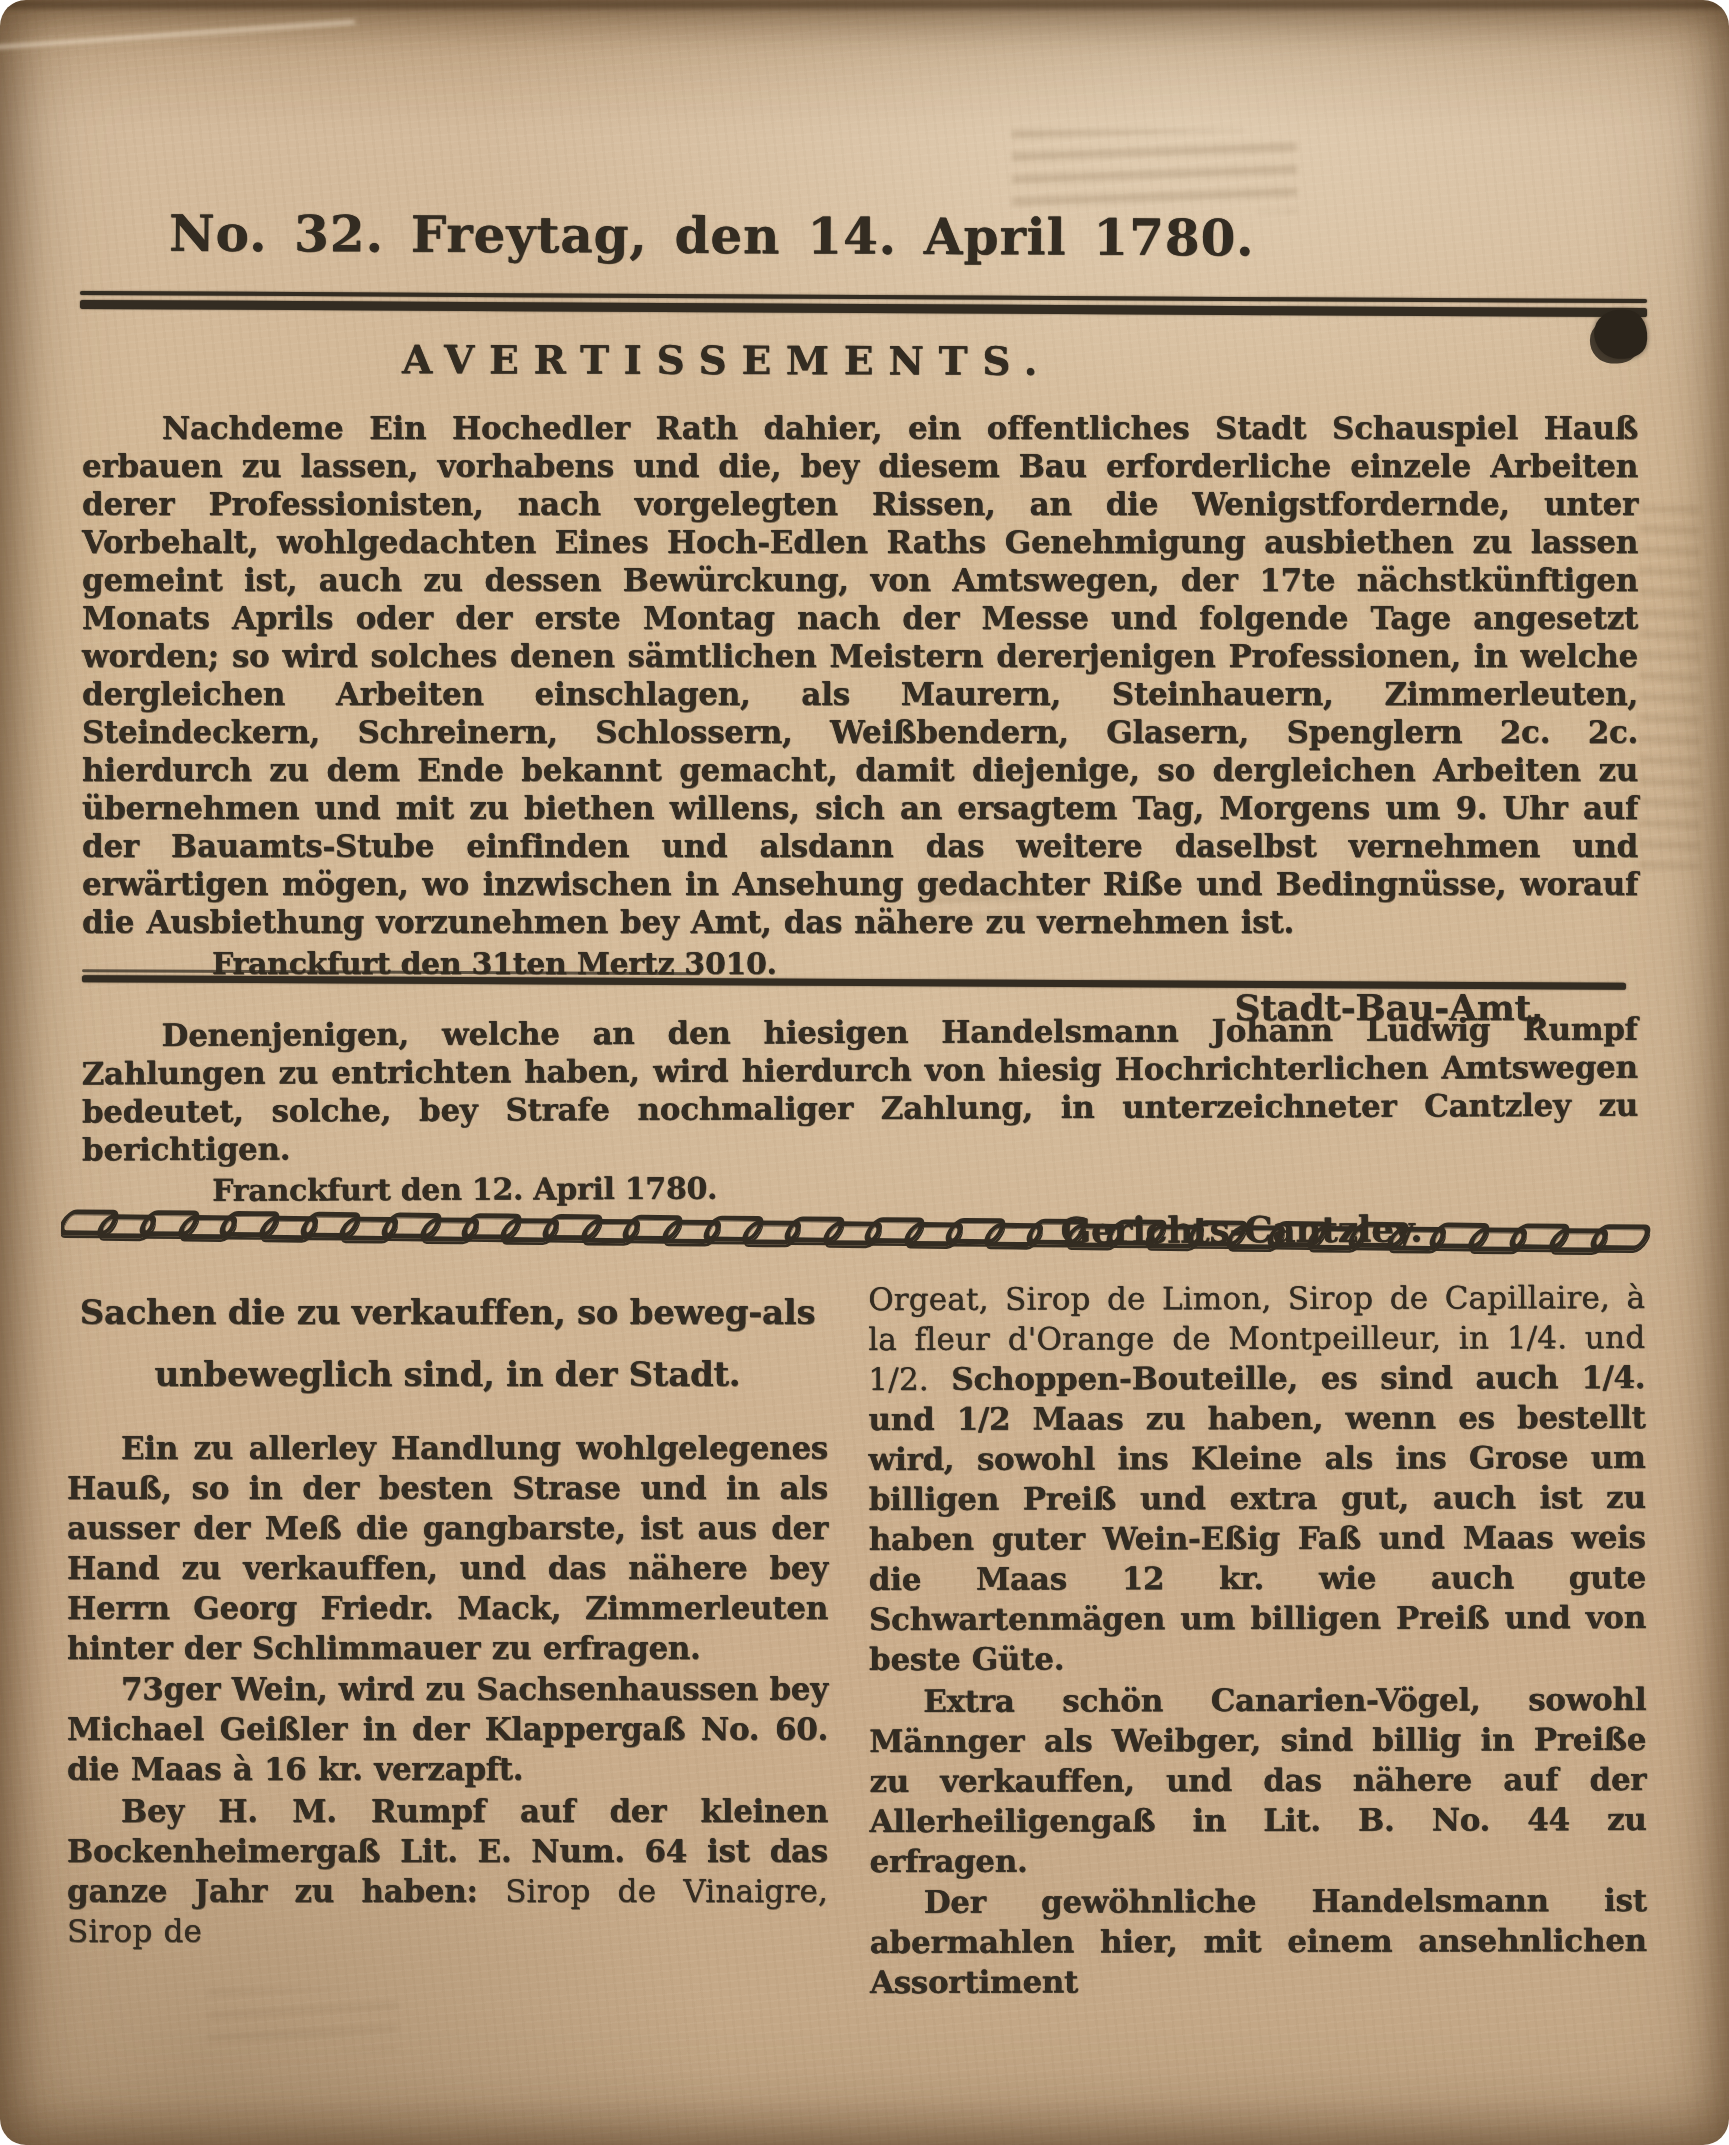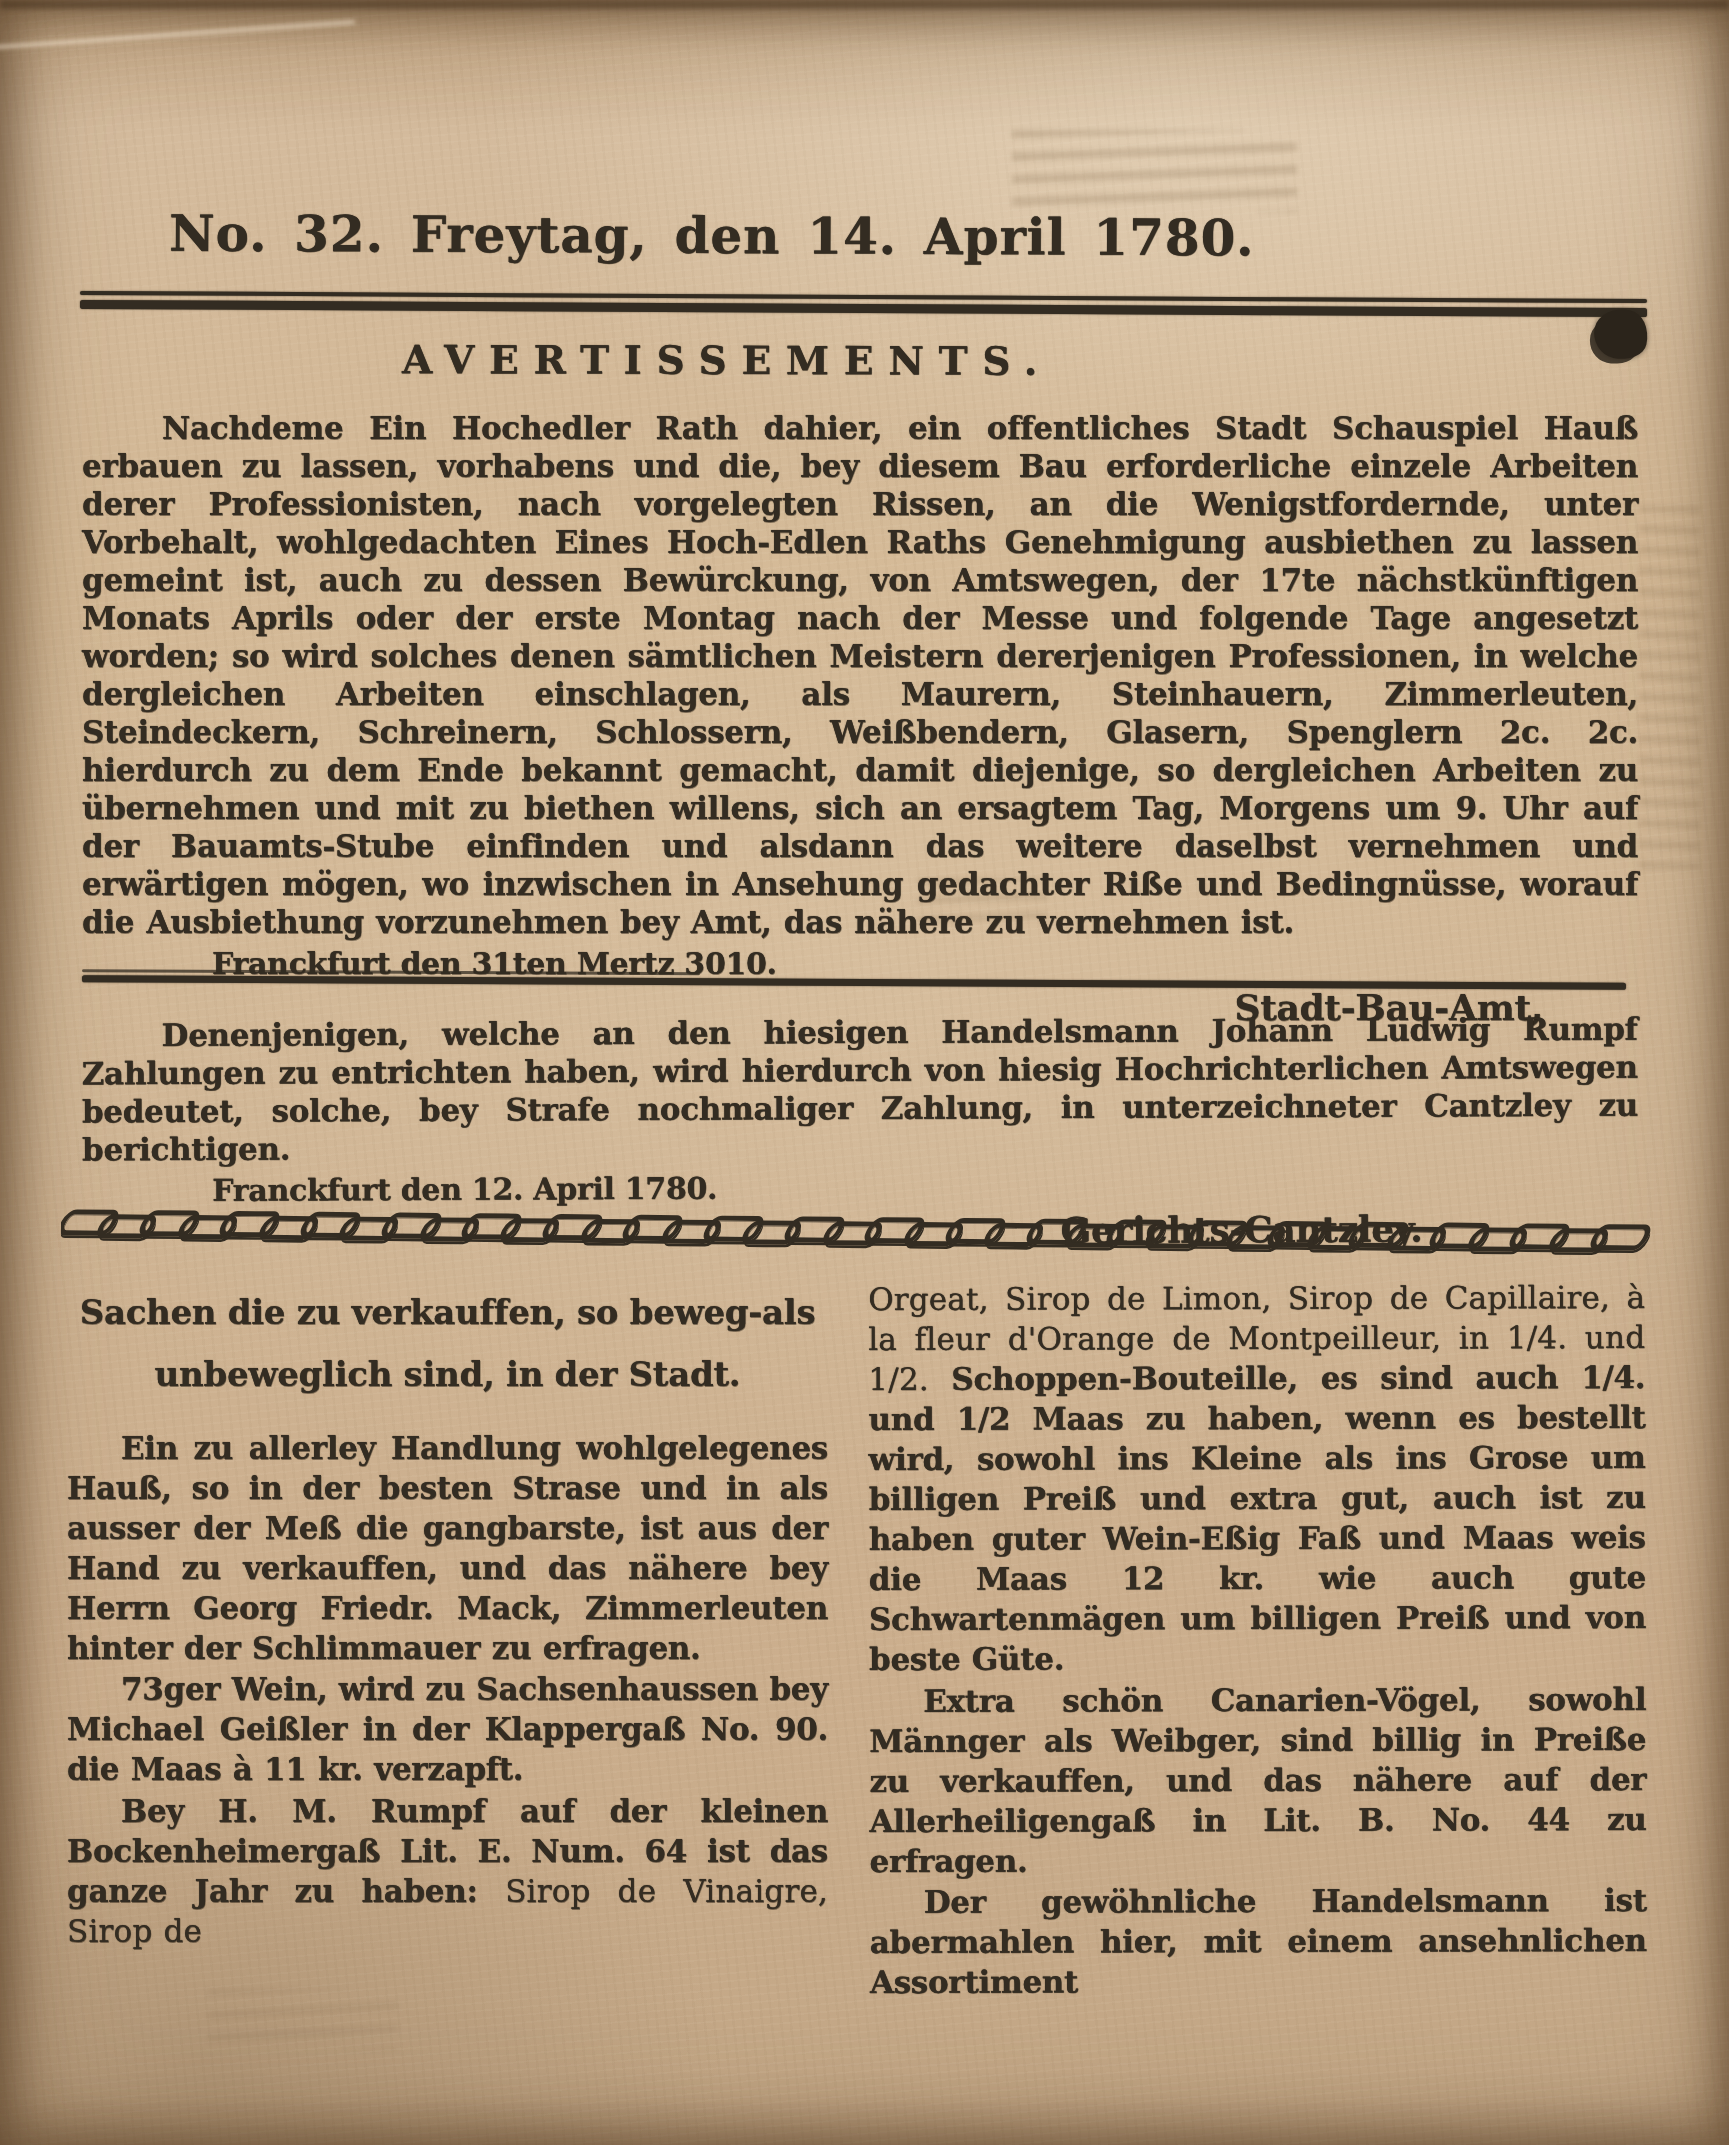--- a/index.html
+++ b/index.html
@@ -15,20 +15,21 @@
       repeating-linear-gradient(84deg, rgba(120,95,60,.045) 0 2.6px, transparent 2.6px 9.5px),
       repeating-linear-gradient(-5deg, rgba(255,246,228,.05) 0 1.7px, transparent 1.7px 7.8px),
       linear-gradient(180deg,#c3a684 0%,#d4bb9d 6%,#d3b895 26%,#cfb493 52%,#cbae8d 78%,#c2a685 100%);
     box-shadow:
       inset 0 0 121px rgba(82,58,32,.38),
       inset 0 19px 35px rgba(70,46,24,.30),
       inset 24px 0 48px rgba(74,50,28,.24),
       inset -19px 0 43px rgba(74,50,28,.18),
       inset 0 -24px 48px rgba(74,50,28,.24);
     color:#332c22;
+    border-radius:26px;
   }
 
   .ink { color:#332c22; text-shadow:0 0 1px rgba(42,34,22,.85), 0.5px 0.5px 0.4px rgba(42,34,22,.45); }
   .fraktur { font-weight:700; letter-spacing:-0.3px; }
   .roman  { font-weight:400; letter-spacing:0.2px; }
 
   .masthead {
     position:absolute; top:206px; left:169px; white-space:nowrap;
     font-size:50px; font-weight:700; letter-spacing:0.9px; word-spacing:8.6px;
     transform:rotate(.25deg);
@@ -192,21 +193,21 @@
       <span class="chain-link"></span>
       <span class="chain-link alt"></span>
       <span class="chain-link"></span>
       <span class="chain-link alt"></span>
       <span class="chain-link"></span>
     </div>
 
   <div class="column column-left">
     <div class="col-heading ink fraktur">Sachen die zu verkauffen, so beweg-als unbeweglich sind, in der Stadt.</div>
     <div class="col-par indent ink fraktur">Ein zu allerley Handlung wohlgelegenes Hauß, so in der besten Strase und in als ausser der Meß die gangbarste, ist aus der Hand zu verkauffen, und das nähere bey Herrn Georg Friedr. Mack, Zimmerleuten hinter der Schlimmauer zu erfragen.</div>
-    <div class="col-par indent ink fraktur">73ger Wein, wird zu Sachsenhaussen bey Michael Geißler in der Klappergaß No. 90. die Maas à 11 kr. verzapft.</div>
+    <div class="col-par indent ink fraktur">73ger Wein, wird zu Sachsenhaussen bey Michael Geißler in der Klappergaß No. 60. die Maas à 16 kr. verzapft.</div>
     <div class="col-par indent ink">
       <span class="fraktur">Bey H. M. Rumpf auf der kleinen Bockenheimergaß Lit. E. Num. 64 ist das ganze Jahr zu haben: </span>
       <span class="roman">Sirop de Vinaigre, Sirop de</span>
     </div>
   </div>
 
   <div class="column column-right">
     <div class="col-par ink">
       <span class="roman">Orgeat, Sirop de Limon, Sirop de Capillaire, à la fleur d'Orange de Montpeilleur, in 1/4. und 1/2. </span>
       <span class="fraktur">Schoppen-Bouteille, es sind auch 1/4. und 1/2 Maas zu haben, wenn es bestellt wird, sowohl ins Kleine als ins Grose um billigen Preiß und extra gut, auch ist zu haben guter Wein-Eßig Faß und Maas weis die Maas 12 kr. wie auch gute Schwartenmägen um billigen Preiß und von beste Güte.</span>

